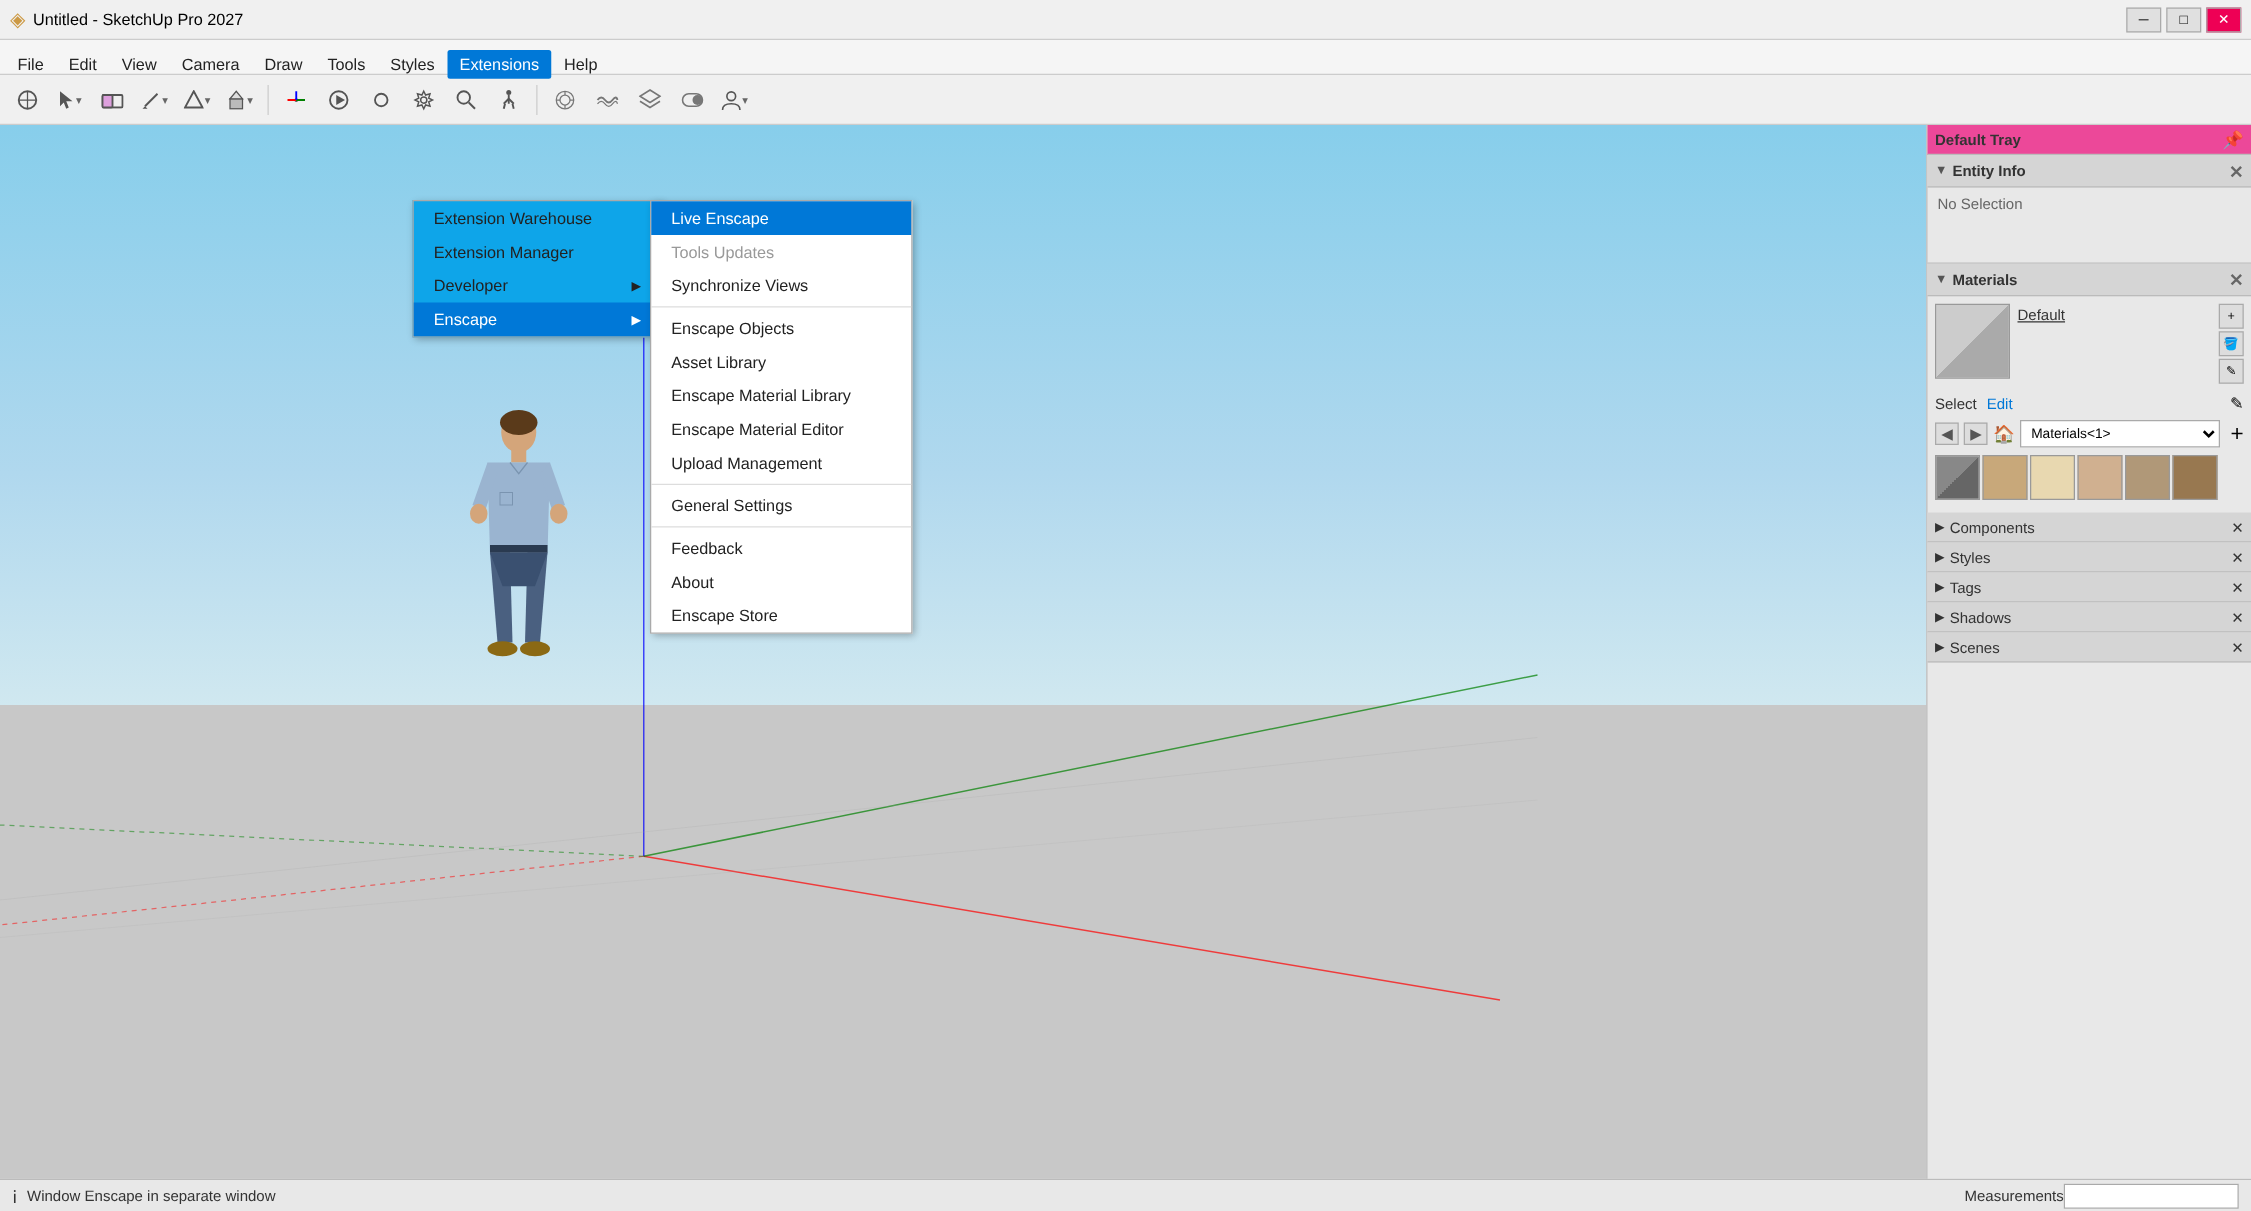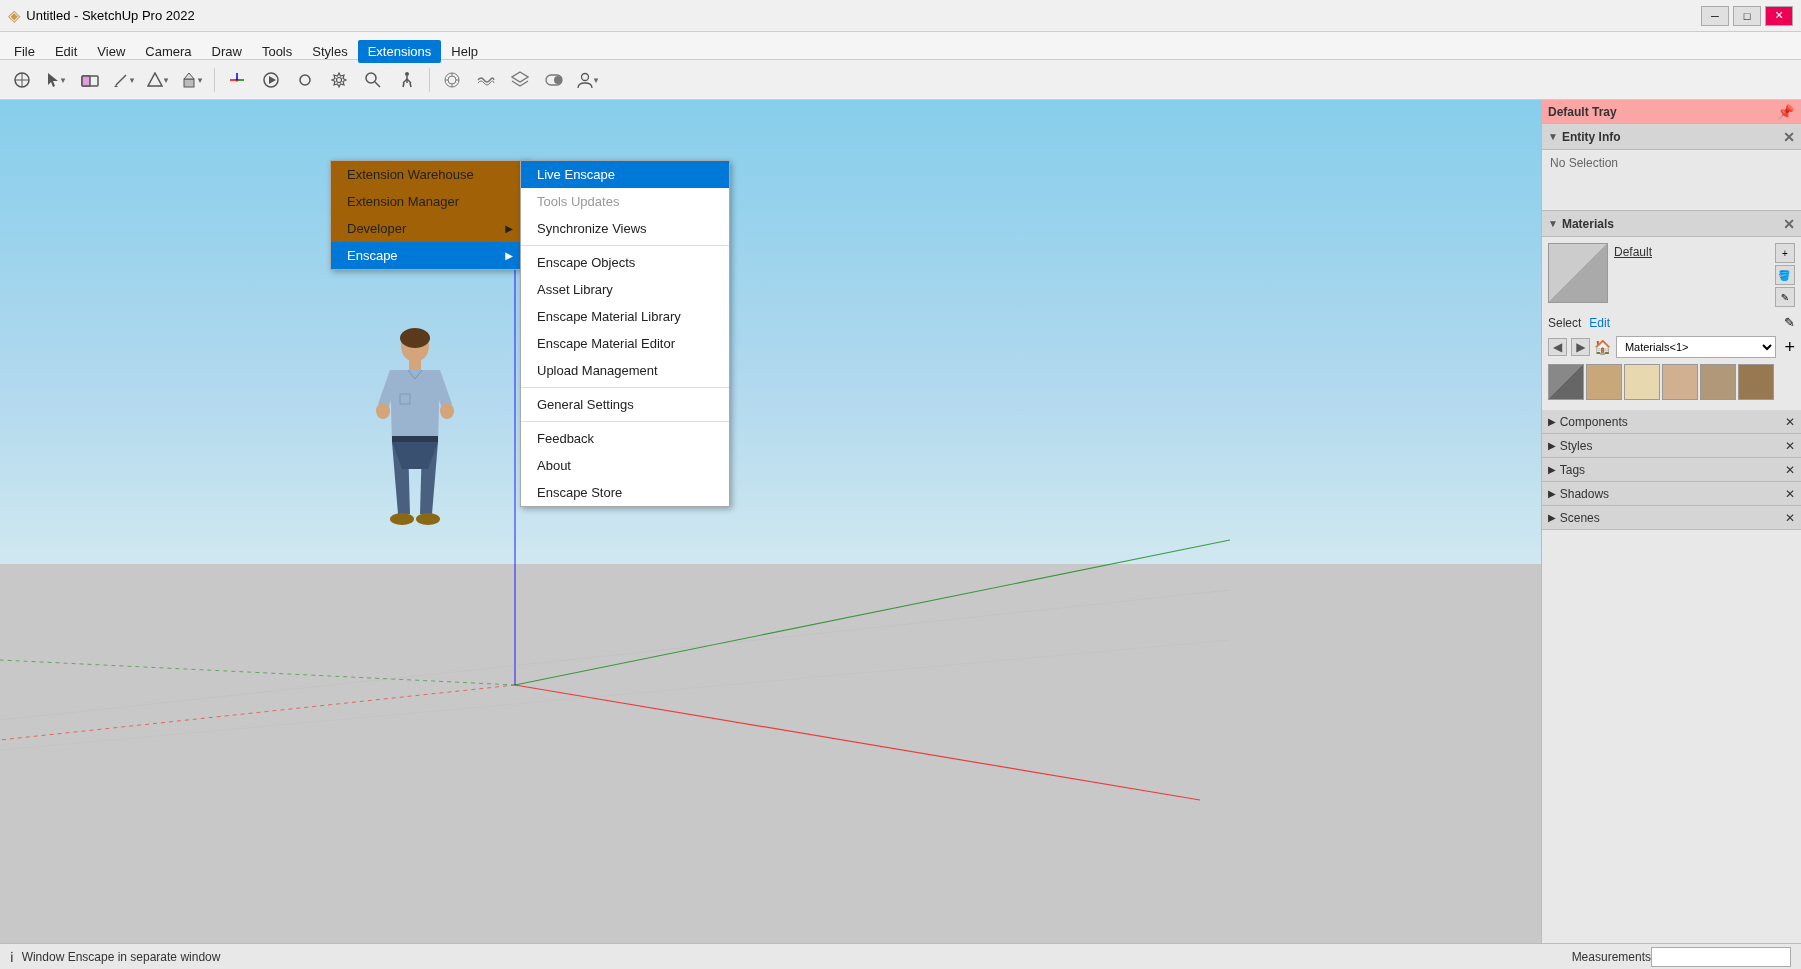--- a/index.html
+++ b/index.html
@@ -304,21 +304,21 @@
       justify-content: space-between;
       font-size: 12px;
       color: #333;
     }
 
     
     #extensions-dropdown {
       position: absolute;
       top: 60px;
       left: 330px;
-      background: #a16207;
+      background: #0ea5e9;
       border: 1px solid #aaa;
       box-shadow: 2px 2px 6px rgba(0,0,0,0.3);
       min-width: 200px;
       z-index: 1000;
     }
     .dropdown-item {
       padding: 6px 16px;
       cursor: pointer;
       font-size: 13px;
       color: #222;
@@ -364,38 +364,38 @@
       position: absolute;
       top: 0; left: 0;
       width: 100%;
       height: 100%;
       pointer-events: none;
     }
 
     
     #default-tray-header {
       height: 24px;
-      background: #fca5a5;
+      background: #ec4899;
       border-bottom: 1px solid #bbb;
       display: flex;
       align-items: center;
       padding: 0 6px;
       font-size: 12px;
       font-weight: bold;
       color: #333;
       justify-content: space-between;
     }
   </style>
 </head>
 <body>
 
 <div id="title-bar">
   <div id="title-left">
     <span style="font-size:16px;color:#c94;">◈</span>
-    <span>Untitled - SketchUp Pro 2022</span>
+    <span>Untitled - SketchUp Pro 2027</span>
   </div>
   <div id="title-controls">
     <div class="title-btn">─</div>
     <div class="title-btn">□</div>
     <div class="title-btn" style="background:#e05;color:white;">✕</div>
   </div>
 </div>
 
 <div id="menu-bar">
   <div class="menu-item">File</div>

